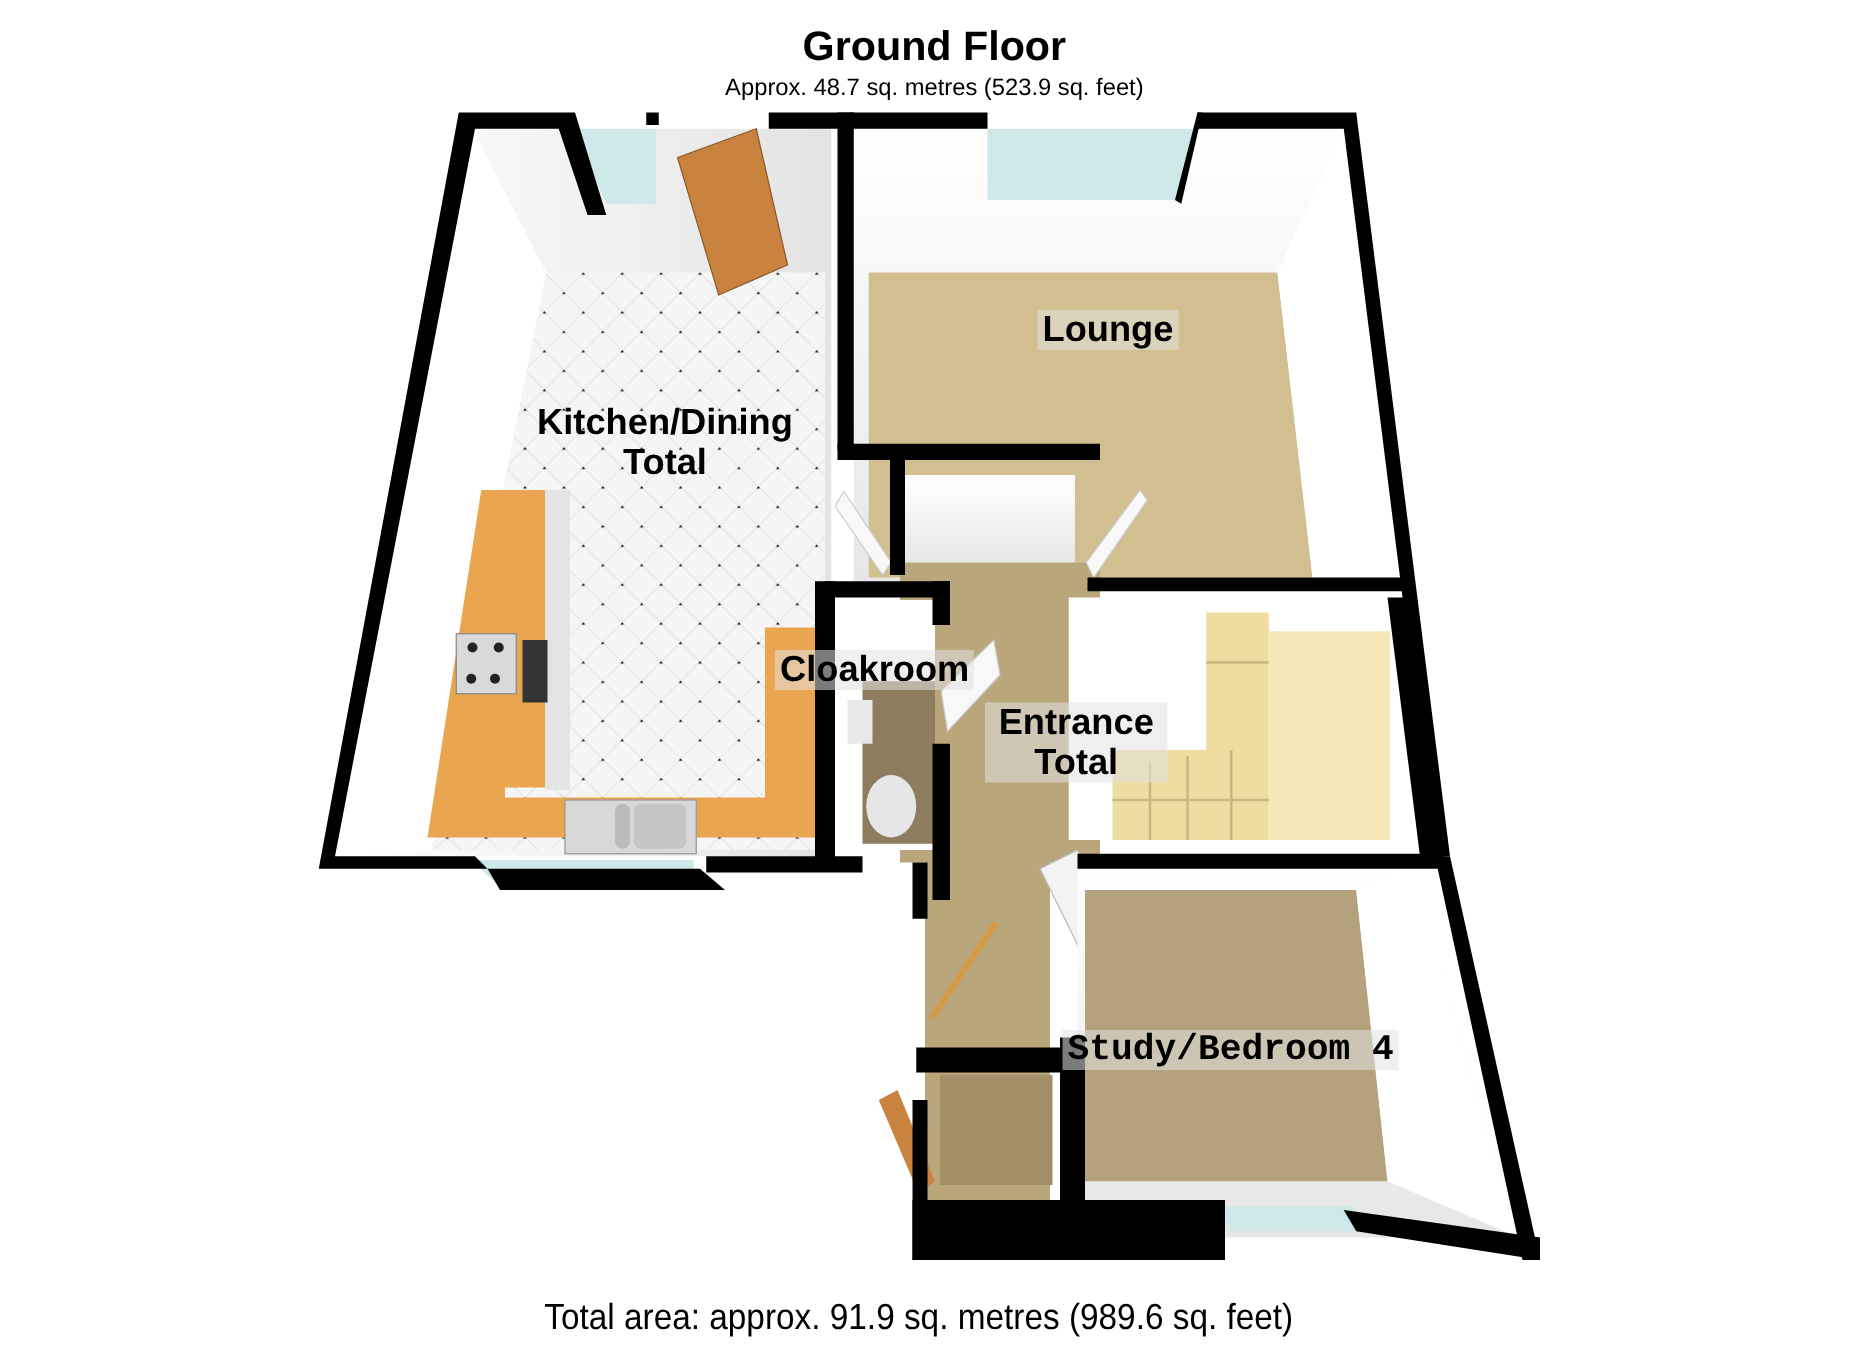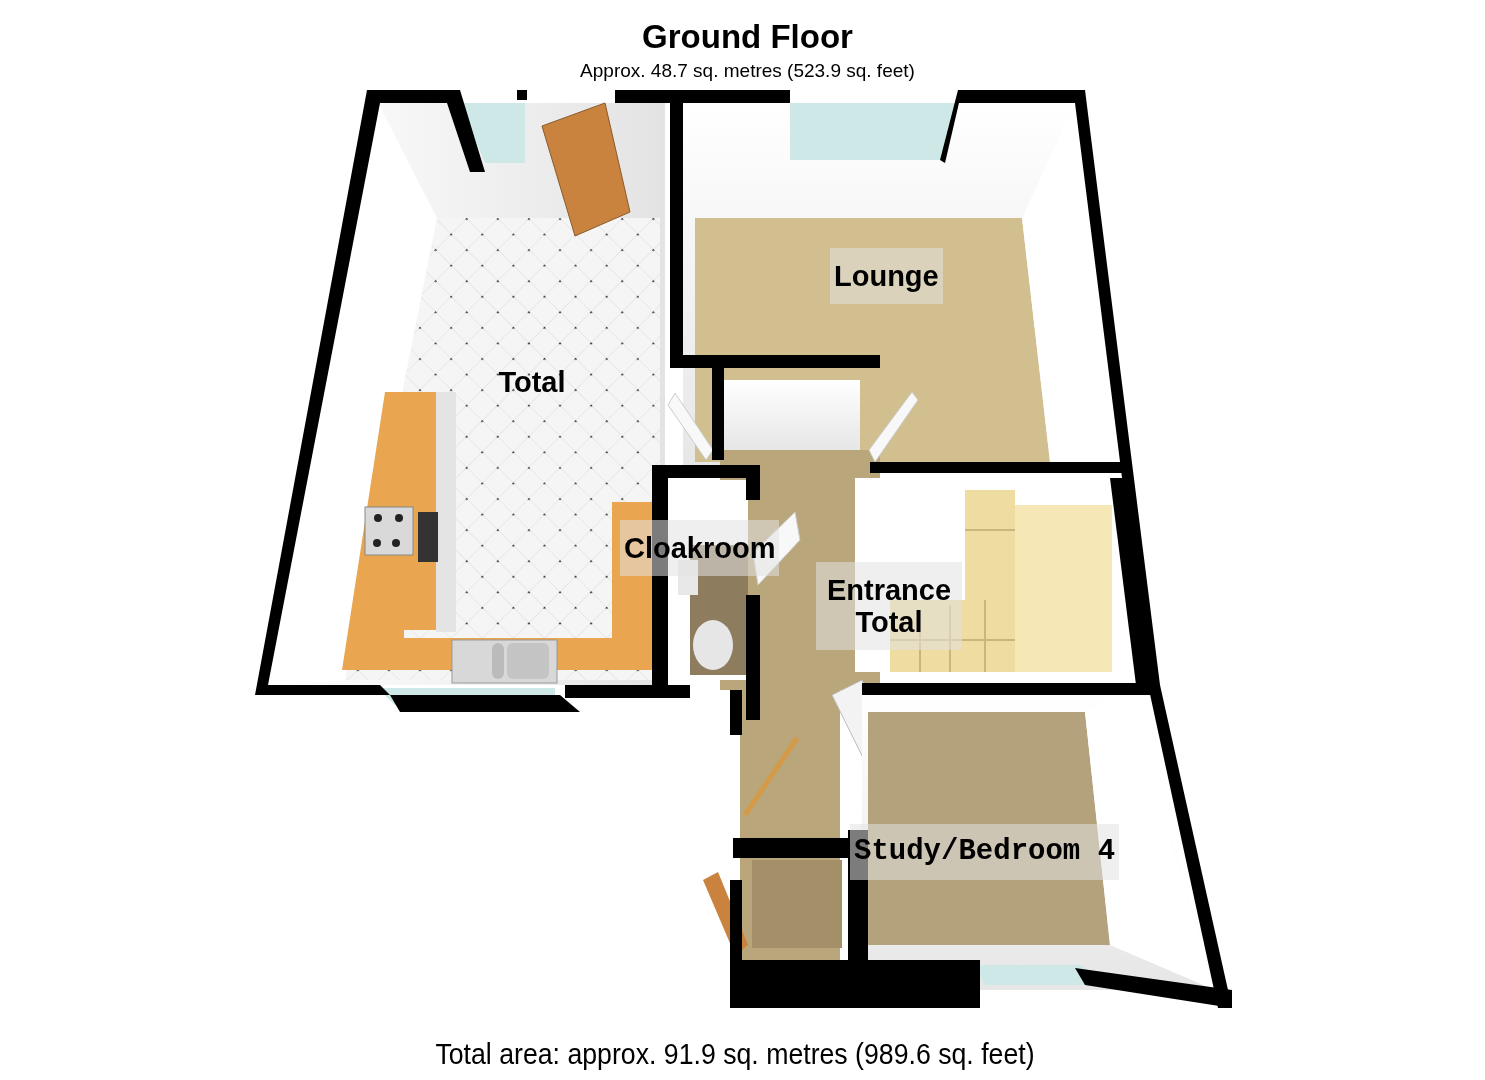--- a/index.html
+++ b/index.html
@@ -1,21 +1,21 @@
 <!DOCTYPE html>
 <html><head>
 <meta charset="utf-8">
 <style>
   html, body { margin:0; padding:0; background:#ffffff; }
   body { width:1485px; height:1080px; position:relative; overflow:hidden; font-family:"Liberation Sans", sans-serif; }
   .title { position:absolute; left:0; width:1495px; top:18px; text-align:center; font-weight:bold; font-size:33px; color:#000; }
   .subtitle { position:absolute; left:0; width:1495px; top:60px; text-align:center; font-size:19px; color:#000; }
   .total { position:absolute; left:0; width:1470px; top:1038px; text-align:center; font-size:29px; color:#000; transform:scaleX(0.92); }
   svg.plan { position:absolute; left:0; top:0; }
-  .label { position:absolute; font-weight:bold; font-size:29px; color:#000; text-align:center; line-height:32px; padding:12px 4px; }
+  .label { position:absolute; font-weight:bold; font-size:29px; color:#000; text-align:center; line-height:32px; padding:0 4px; }
   .label.bg { background:rgba(225,225,225,0.55); }
 </style>
 </head>
 <body>
 
 <div class="title">Ground Floor</div>
 <div class="subtitle">Approx. 48.7 sq. metres (523.9 sq. feet)</div>
 
 <svg class="plan" width="1485" height="1080" viewBox="0 0 1485 1080">
   <defs>
@@ -143,30 +143,30 @@
     <polygon points="733,838 848,838 848,858 733,858"></polygon>
 
     <polygon points="730,960 980,960 980,1008 730,1008"></polygon>
     <polygon points="1075,968 1232,990 1232,1008 1085,985"></polygon>
     <polygon points="730,880 742,880 742,1008 730,1008"></polygon>
     <polygon points="730,690 742,690 742,735 730,735"></polygon>
   </g>
 </svg>
 
 <div class="label" style="left:412px; top:322px; width:232px;">
-  <br>
+  <span>Kitchen/Dining</span><br>
   <span>Total</span>
 </div>
 <div class="label bg" style="left:830px; top:248px;">
   <span>Lounge</span>
 </div>
 <div class="label bg" style="left:620px; top:520px;">
   <span>Cloakroom</span>
 </div>
-<div class="label bg" style="left:788px; top:562px; width:138px;margin-left:28px;">
+<div class="label bg" style="left:788px; top:562px; width:138px;">
   <span>Entrance</span><br>
   <span>Total</span>
 </div>
 <div class="label bg" style="left:850px; top:824px;font-family:Liberation Mono, monospace;">
   <span>Study/Bedroom 4</span>
 </div>
 
 <div class="total">Total area: approx. 91.9 sq. metres (989.6 sq. feet)</div>
 
 </body></html>

